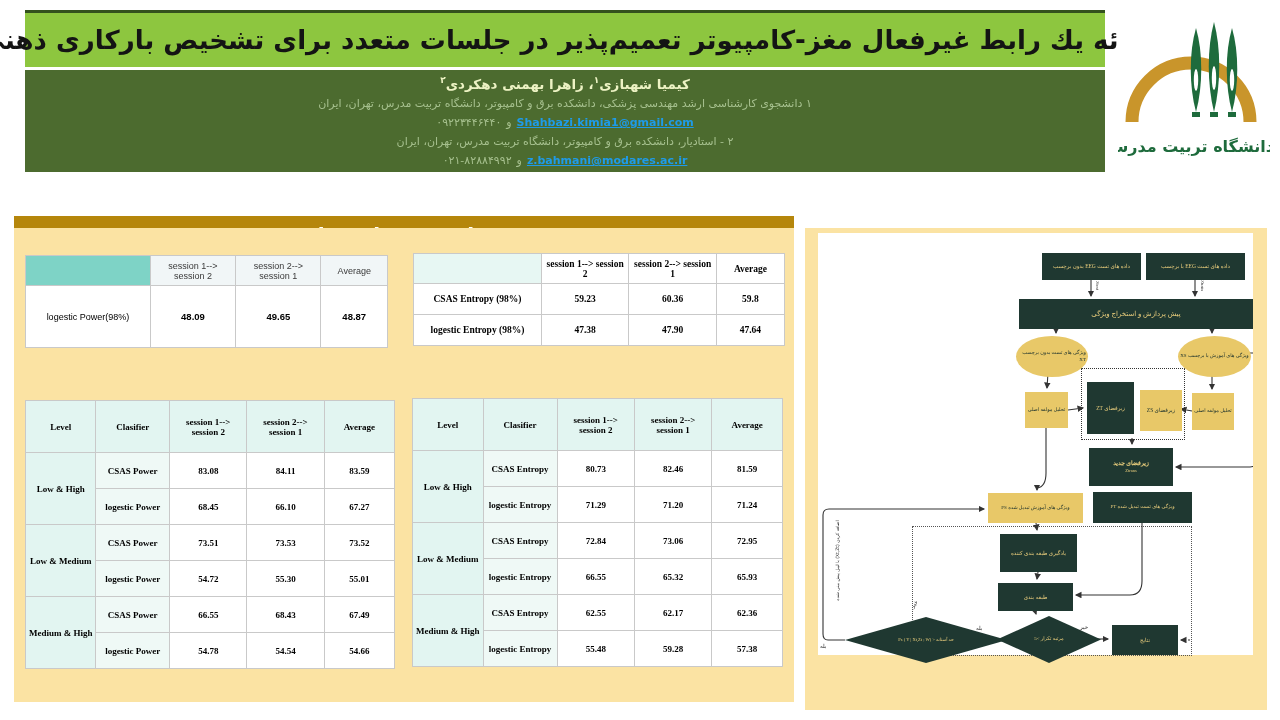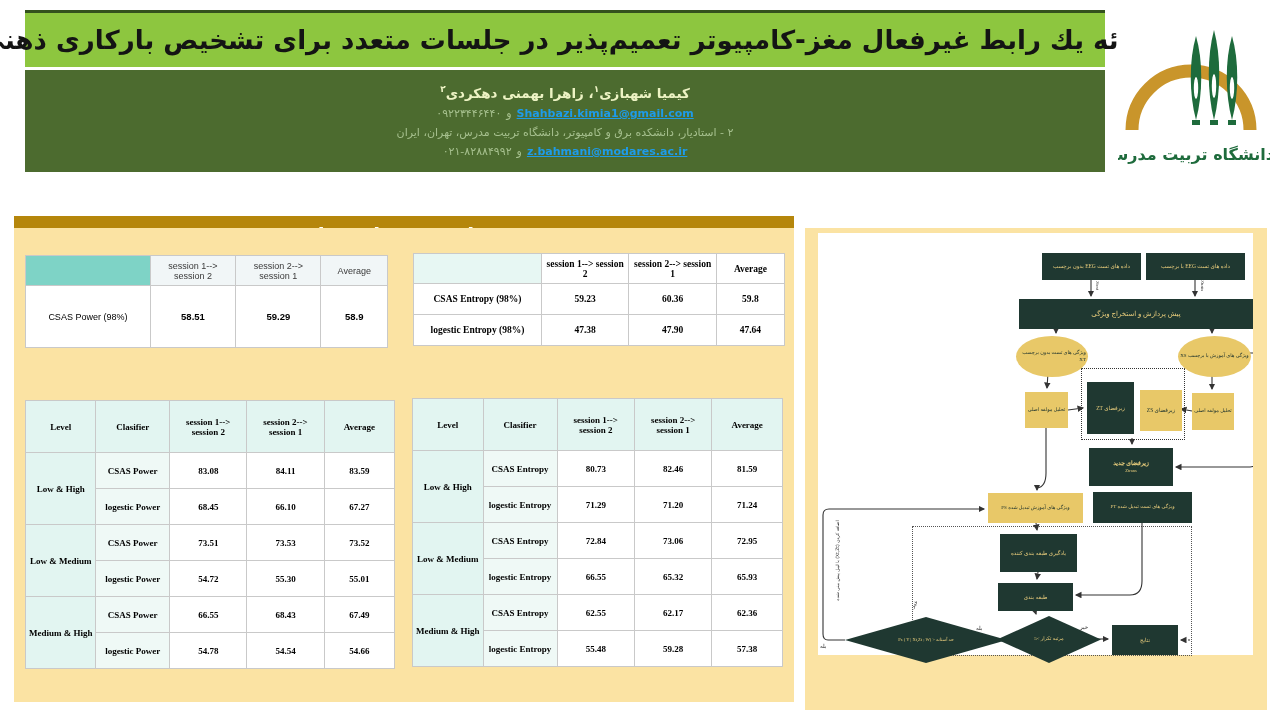--- a/index.html
+++ b/index.html
@@ -13,21 +13,21 @@
 
   #author-block{position:absolute;left:25px;top:70px;width:1080px;height:102px;background:#4C6B2F;
     display:flex;flex-direction:column;align-items:center;justify-content:center;gap:6px;}
   .authors{font-size:13.5px;font-weight:bold;color:#EDF3C4;direction:rtl;}
   .authors sup{font-size:9px;}
   .affil{font-size:11px;color:#A6C08E;direction:rtl;}
   .contact{font-size:11px;color:#A6C08E;display:flex;direction:ltr;gap:5px;align-items:center;}
   .contact .email{color:#1E9BE9;font-weight:bold;text-decoration:underline;cursor:pointer;}
 
   
-  #logo{position:absolute;left:1118px;top:0px;width:152px;height:172px;background:#fff;margin-top:8px;}
+  #logo{position:absolute;left:1118px;top:0px;width:152px;height:172px;background:#fff;}
 
   
   .gold-bar{position:absolute;height:38px;background:#B5860B;display:flex;align-items:center;justify-content:center;}
   .gold-bar .t{color:#fff;font-weight:bold;font-size:20px;direction:rtl;}
   #left-bar{left:14px;top:180px;width:780px;margin-top:36px;}
   #right-bar{left:805px;top:180px;width:462px;}
   #left-body{position:absolute;left:14px;top:228px;width:780px;height:474px;background:#FBE3A3;}
   #right-body{position:absolute;left:805px;top:228px;width:462px;height:482px;background:#FBE3A3;}
 
   
@@ -77,20 +77,21 @@
 <div id="page">
 
   <div id="title-bar">
     <div class="t">ارائه یك رابط غیرفعال مغز-كامپیوتر تعمیم‌پذیر در جلسات متعدد برای تشخیص باركاری ذهنی</div>
   </div>
 
   <div id="author-block">
     <div class="authors">
       <span>کیمیا شهبازی</span><sup>۱</sup><span>، </span><span>زاهرا بهمنی دهکردی</span><sup>۲</sup>
     </div>
+    <div class="affil">۱  دانشجوی کارشناسی ارشد مهندسی پزشکی، دانشکده برق و کامپیوتر، دانشگاه تربیت مدرس، تهران، ایران</div>
     <div class="contact">
       <span>۰۹۲۲۳۴۴۶۴۴۰</span>
       <span>و</span>
       <span class="email">Shahbazi.kimia1@gmail.com</span>
     </div>
     <div class="affil">۲ - استادیار، دانشکده برق و کامپیوتر، دانشگاه تربیت مدرس، تهران، ایران</div>
     <div class="contact">
       <span>۰۲۱-۸۲۸۸۴۹۹۲</span>
       <span>و</span>
       <span class="email">z.bahmani@modares.ac.ir</span>
@@ -122,24 +123,24 @@
           <thead>
             <tr>
               <th></th>
               <th>session 1--&gt; session 2</th>
               <th>session 2--&gt; session 1</th>
               <th>Average</th>
             </tr>
           </thead>
           <tbody>
             <tr>
-              <td class="rowlabel">CSAS Power (98%)</td>
-              <td class="num">58.51</td>
-              <td class="num">59.29</td>
-              <td class="num">58.9</td>
+              <td class="rowlabel">logestic Power(98%)</td>
+              <td class="num">48.09</td>
+              <td class="num">49.65</td>
+              <td class="num">48.87</td>
             </tr>
           </tbody>
         </table>
       </div>
     <div class="twrap" style="left:399px;top:25px;width:372px;height:92px;">
         <table class="tbl t2 t-small">
           <thead>
             <tr>
               <th></th>
               <th>session 1--&gt; session 2</th>

